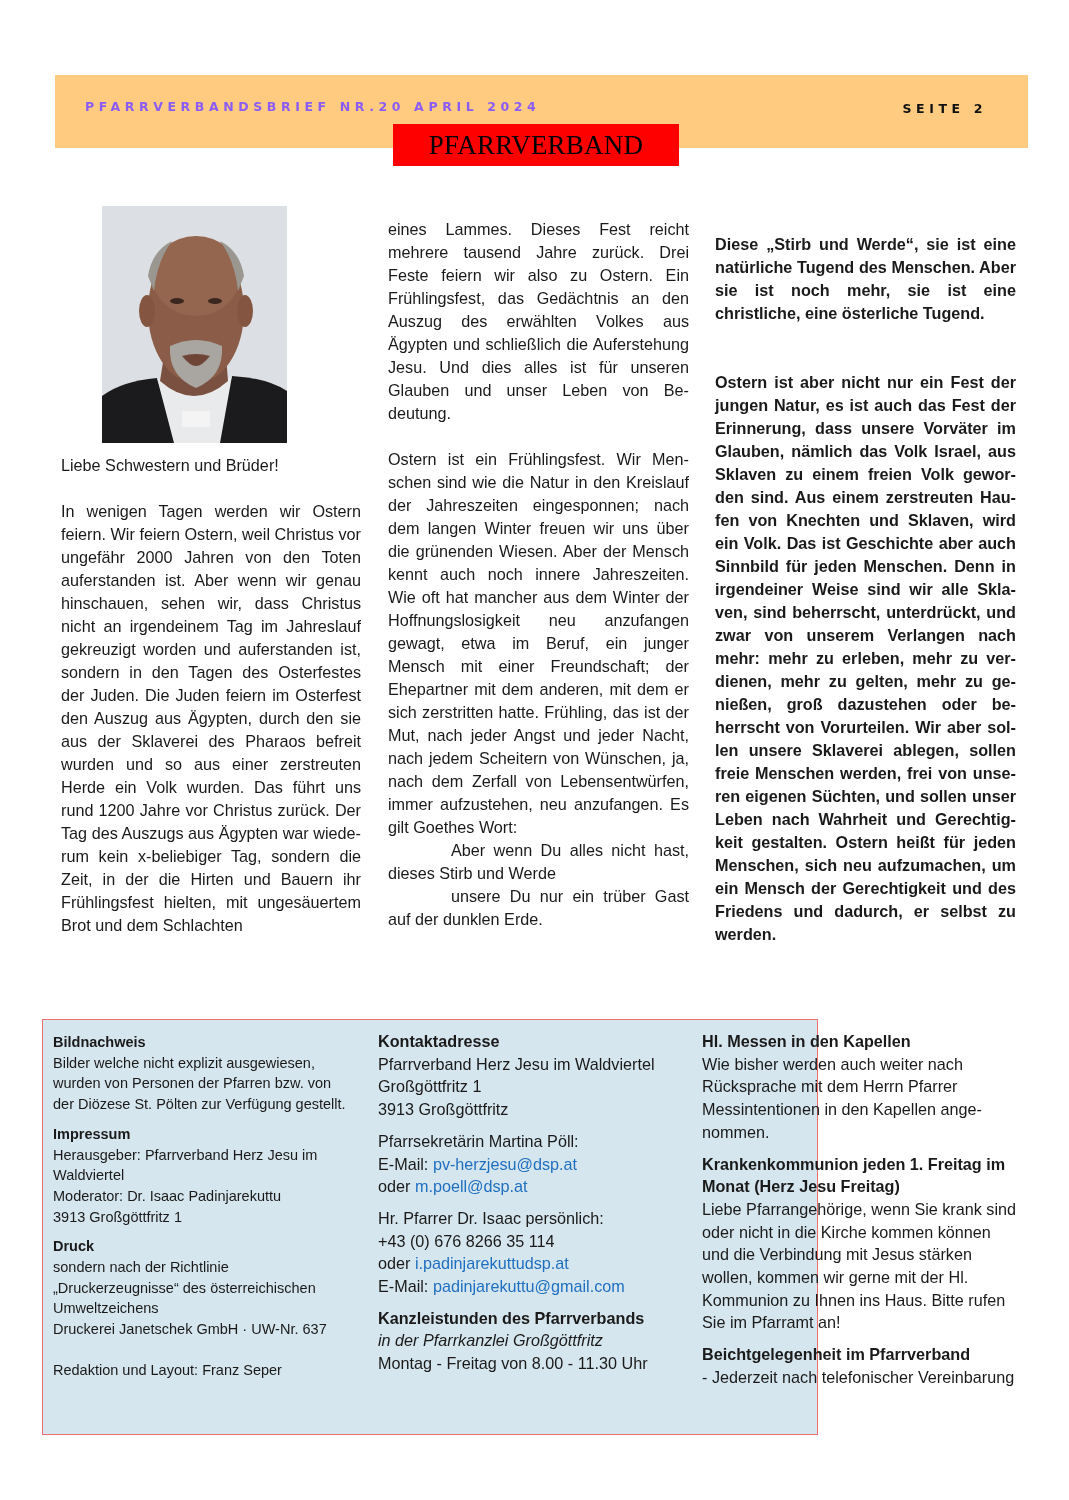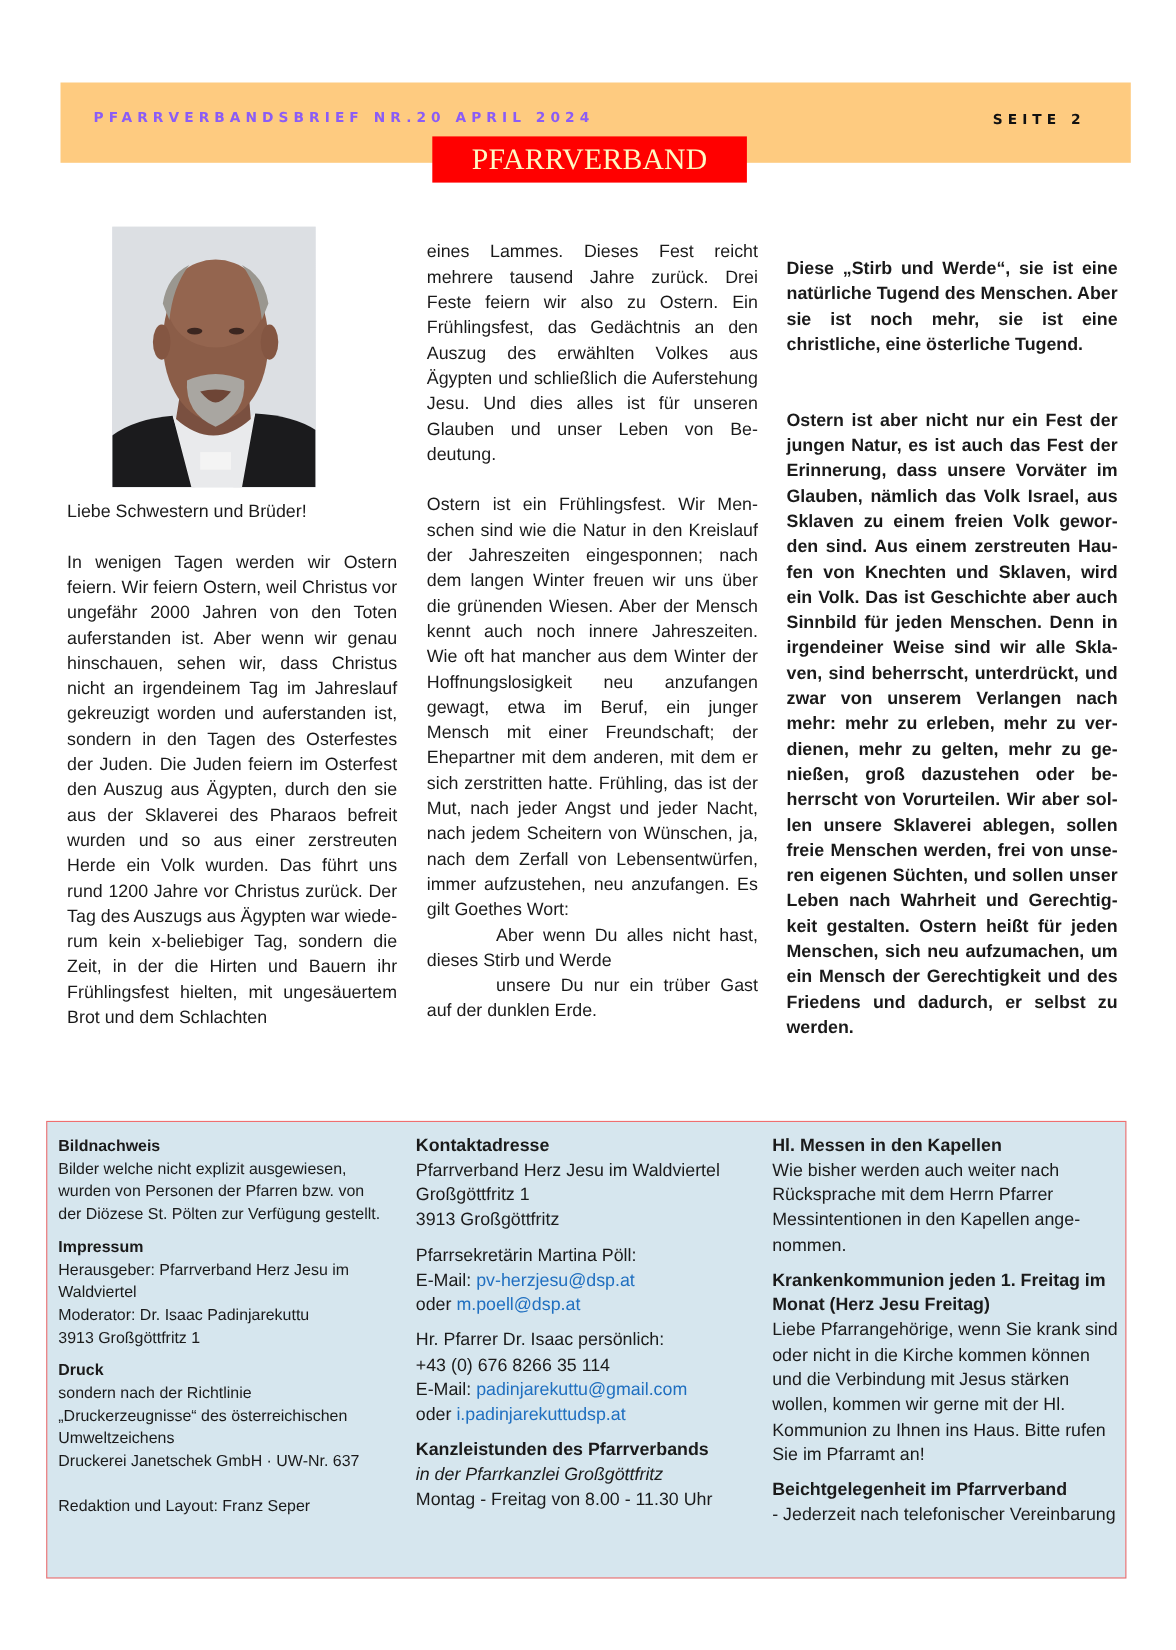--- a/index.html
+++ b/index.html
@@ -1,35 +1,35 @@
 <!DOCTYPE html>
 <html><head>
   <meta charset="utf-8">
   <style>
     html, body { margin: 0; padding: 0; background: #ffffff; }
     body { width: 1069px; height: 1500px; position: relative; overflow: hidden; font-family: "Liberation Sans", sans-serif; color: #1a1a1a; }
 
     .header-band { position: absolute; left: 55px; top: 75px; width: 973px; height: 73px; background: #fecb80; }
     .header-title { position: absolute; left: 85px; top: 99px; font-family: "DejaVu Sans", sans-serif; font-weight: bold; font-size: 12.5px; letter-spacing: 4.6px; color: #8b5cf6; }
     .header-page { position: absolute; right: 82px; top: 101px; font-family: "DejaVu Sans", sans-serif; font-weight: bold; font-size: 12.5px; letter-spacing: 4.6px; color: #111; }
-    .section-label { position: absolute; left: 393px; top: 124px; width: 286px; height: 42px; background: #ff0000; color: #fef9c3; font-family: "Liberation Serif", serif; font-size: 27px; line-height: 42px; text-align: center; letter-spacing: 0.2px; }
+    .section-label { position: absolute; left: 393px; top: 124px; width: 286px; height: 42px; background: #ff0000; color: #000000; font-family: "Liberation Serif", serif; font-size: 27px; line-height: 42px; text-align: center; letter-spacing: 0.2px; }
 
     .photo { position: absolute; left: 102px; top: 206px; width: 185px; height: 237px; overflow: hidden; background: linear-gradient(180deg, #dfe2e6 0%, #d4d7dc 100%); }
 
     .col { position: absolute; font-size: 16.2px; line-height: 23px; text-align: justify; hyphens: manual; }
     .col p { margin: 0; }
     .col-1 { left: 61px; top: 454px; width: 300px; }
     .col-2 { left: 388px; top: 218px; width: 301px; }
     .col-3 { left: 715px; top: 233px; width: 301px; font-weight: bold; }
     .gap-1 { height: 23px; }
     .gap-2 { height: 46px; }
     .indent { padding-left: 63px; text-align: justify; }
     .col p.j { text-align: justify; text-align-last: justify; }
 
-    .info-box { position: absolute; left: 42px; top: 1019px; width: 982px; height: 416px; background: #d6e6ee; border: 1.5px solid #ef6f6f; box-sizing: border-box; }
+    .info-box { position: absolute; left: 42px; top: 1019px; width: 776px; height: 416px; background: #d6e6ee; border: 1.5px solid #ef6f6f; box-sizing: border-box; }
     .info-col { position: absolute; top: 0; }
     .info-col-1 { left: 10px; top: 12px; width: 300px; font-size: 14.5px; line-height: 20.7px; }
     .info-col-2 { left: 335px; top: 10px; width: 320px; font-size: 16.2px; line-height: 22.7px; }
     .info-col-3 { left: 659px; top: 10px; width: 315px; font-size: 16.2px; line-height: 22.7px; }
     .info-col .h { font-weight: bold; }
     .info-col .blk { margin-bottom: 9px; }
     .info-col .link { color: #1f6fc0; }
     .info-col .bold { font-weight: bold; }
     .info-col .it { font-style: italic; }
     .info-col .hang { padding-left: 15px; }
@@ -122,22 +122,22 @@
       <div>3913 Großgöttfritz</div>
     </div>
     <div class="blk">
       <div>Pfarrsekretärin Martina Pöll:</div>
       <div><span>E-Mail: </span><span class="link">pv-herzjesu@dsp.at</span></div>
       <div><span>oder </span><span class="link">m.poell@dsp.at</span></div>
     </div>
     <div class="blk">
       <div>Hr. Pfarrer Dr. Isaac persönlich:</div>
       <div>+43 (0) 676 8266 35 114</div>
+      <div><span>oder </span><span class="link">i.padinjarekuttudsp.at</span></div>
       <div><span>E-Mail: </span><span class="link">padinjarekuttu@gmail.com</span></div>
-      <div><span>oder </span><span class="link">i.padinjarekuttudsp.at</span></div>
     </div>
     <div>
       <div class="h">Kanzleistunden des Pfarrverbands</div>
       <div class="it">in der Pfarrkanzlei Großgöttfritz</div>
       <div>Montag - Freitag von 8.00 - 11.30 Uhr</div>
     </div>
   </div>
 
   <div class="info-col info-col-3">
     <div class="blk">

